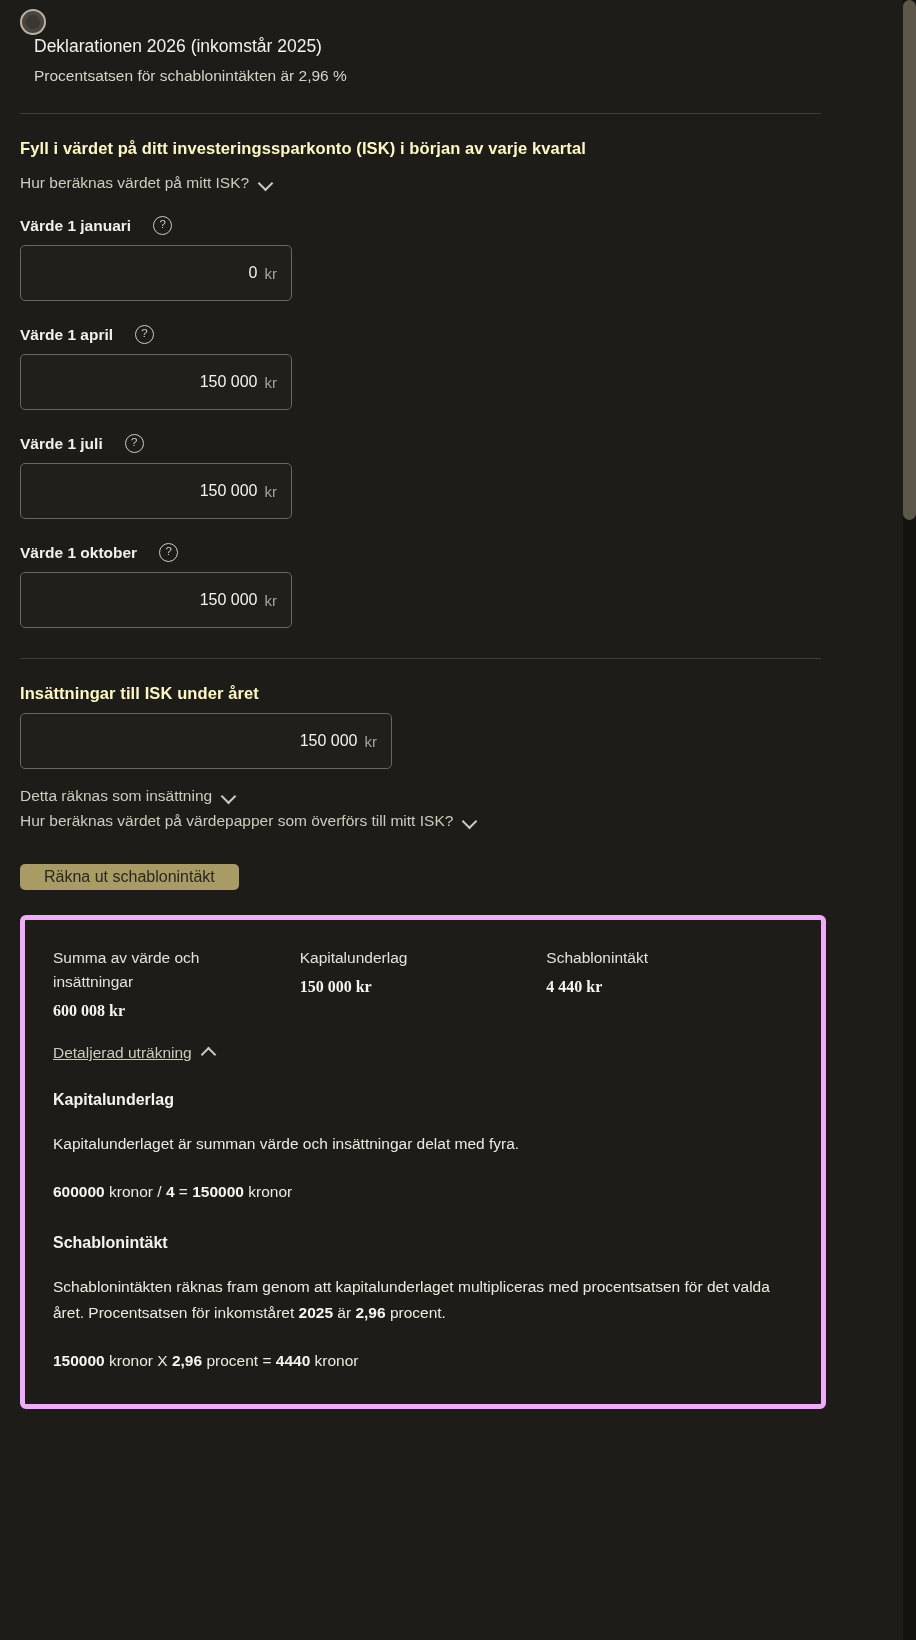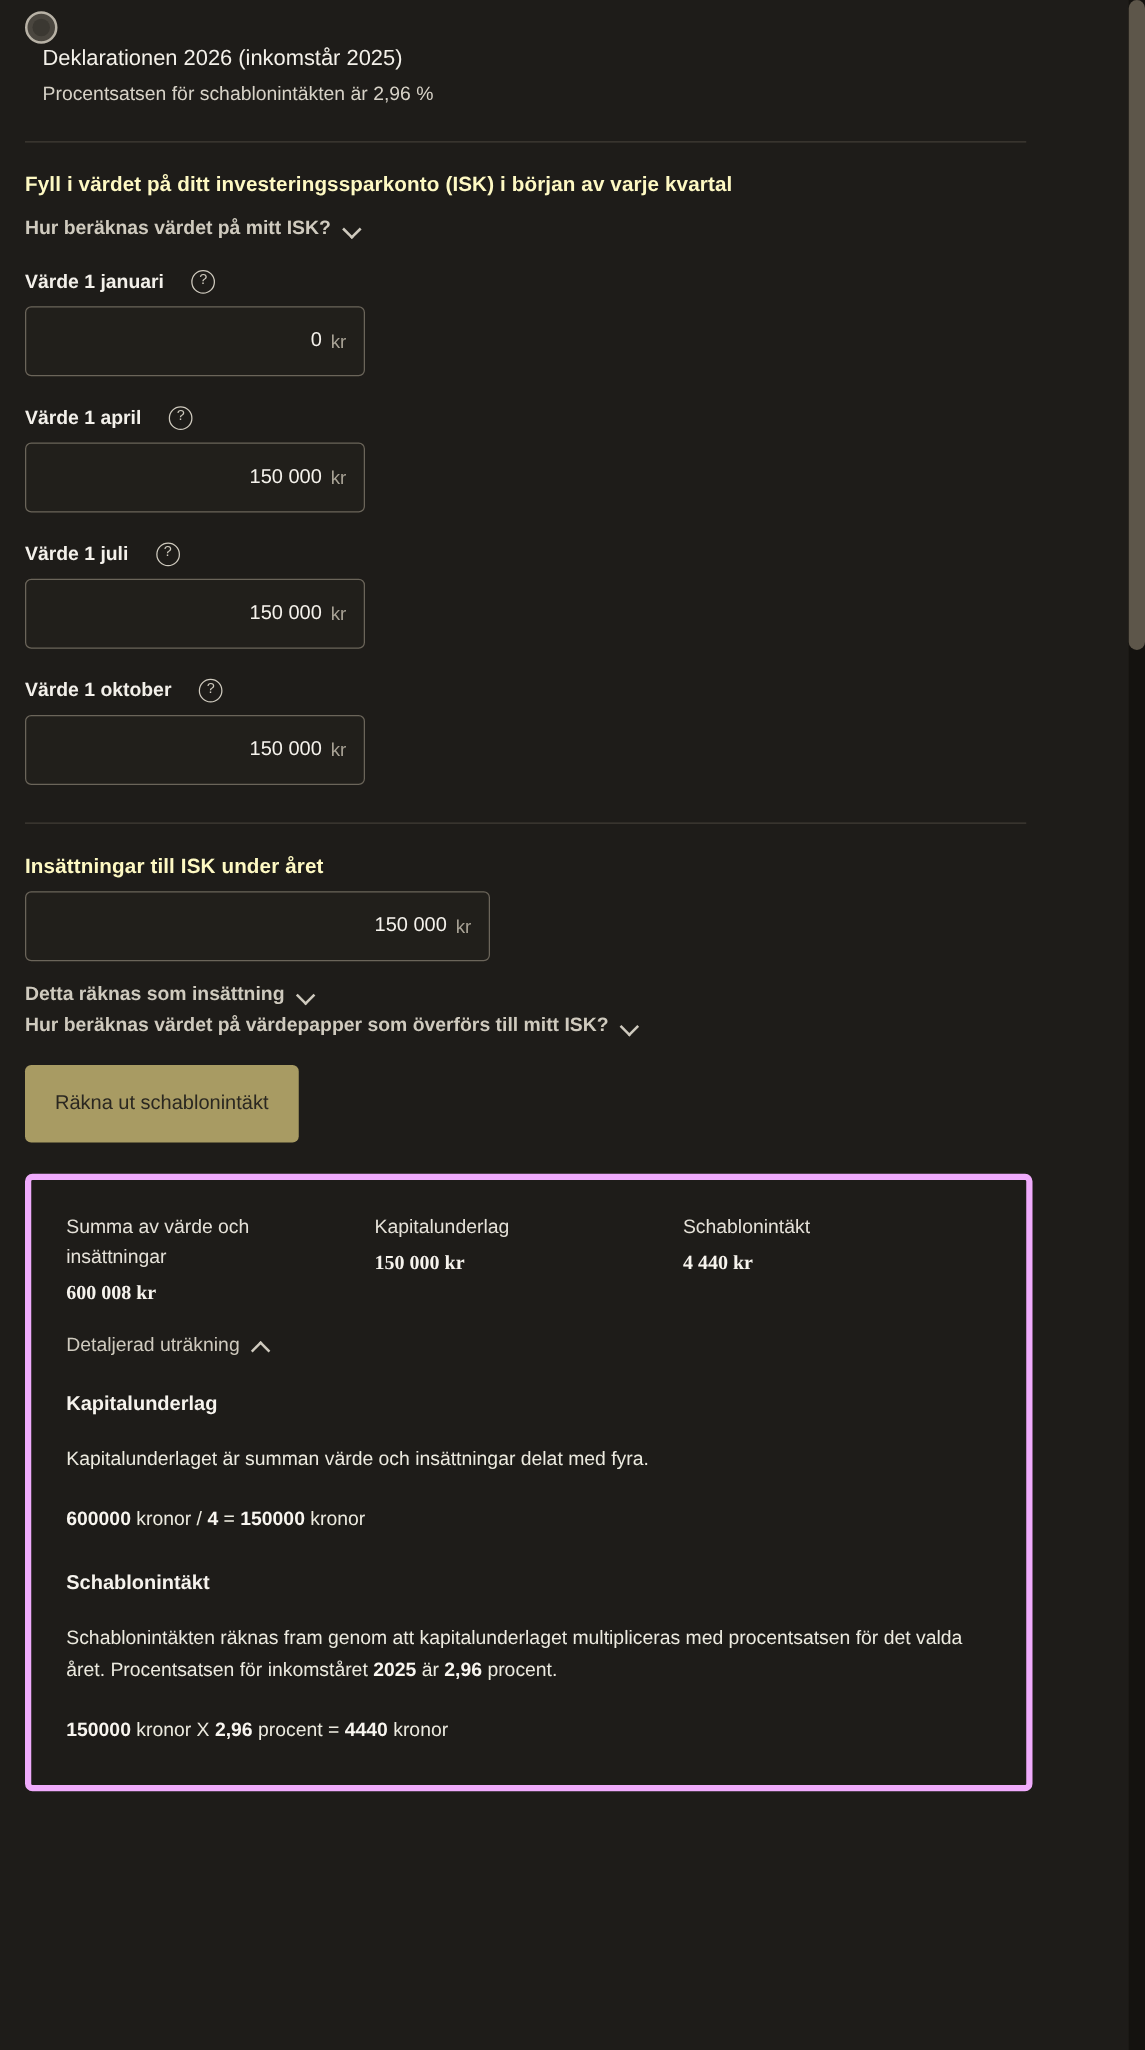--- a/index.html
+++ b/index.html
@@ -92,21 +92,20 @@
     letter-spacing: .1px;
   }
   .disclosure {
     display: inline-flex;
     align-items: center;
     gap: 10px;
     font-size: 15.5px;
     color: #cfcabe;
     margin-top: 16px;
     cursor: pointer;
-    font-weight: bold;
   }
   .chev {
     display: inline-block;
     width: 15px;
     height: 15px;
     position: relative;
   }
   .chev::before {
     content: "";
     position: absolute;
@@ -171,27 +170,27 @@
     border: 0;
     border-top: 1px solid #413d36;
     margin: 30px 55px 0 20px;
   }
 
   .links-block { margin-top: 18px; }
   .links-block .disclosure { margin-top: 0; display: flex; }
   .links-block .disclosure + .disclosure { margin-top: 7px; }
 
   .calc-btn {
-    margin-top: 22px;
+    margin-top: 34px;
     display: inline-block;
     background: #a89b63;
     color: #2a2720;
     border: none;
     border-radius: 5px;
-    padding: 22px 24px;
+    padding: 4px 24px;
     font-size: 16px;
     font-family: "Liberation Sans", sans-serif;
     cursor: pointer;
   }
 
   
   .result-card {
     margin: 25px 20px 0 20px;
     border: 5px solid #f0abfc;
     border-radius: 6px;
@@ -213,25 +212,26 @@
   .sum-value {
     font-size: 16px;
     font-weight: bold;
     color: #f6f3ed;
     margin-top: 8px;
     font-family: Liberation Serif, serif;
   }
   .detail-toggle {
     margin-top: 24px;
     display: inline-flex;
-    align-items: center;
+    align-items: flex-start;
     gap: 10px;
     font-size: 15.5px;
     color: #cfcabe;
     cursor: pointer;
+    text-decoration: underline;
   }
   .detail-h {
     font-size: 16px;
     font-weight: bold;
     color: #f6f3ed;
     margin-top: 29px;
   }
   .detail-p {
     font-size: 15.5px;
     color: #eceadf;

